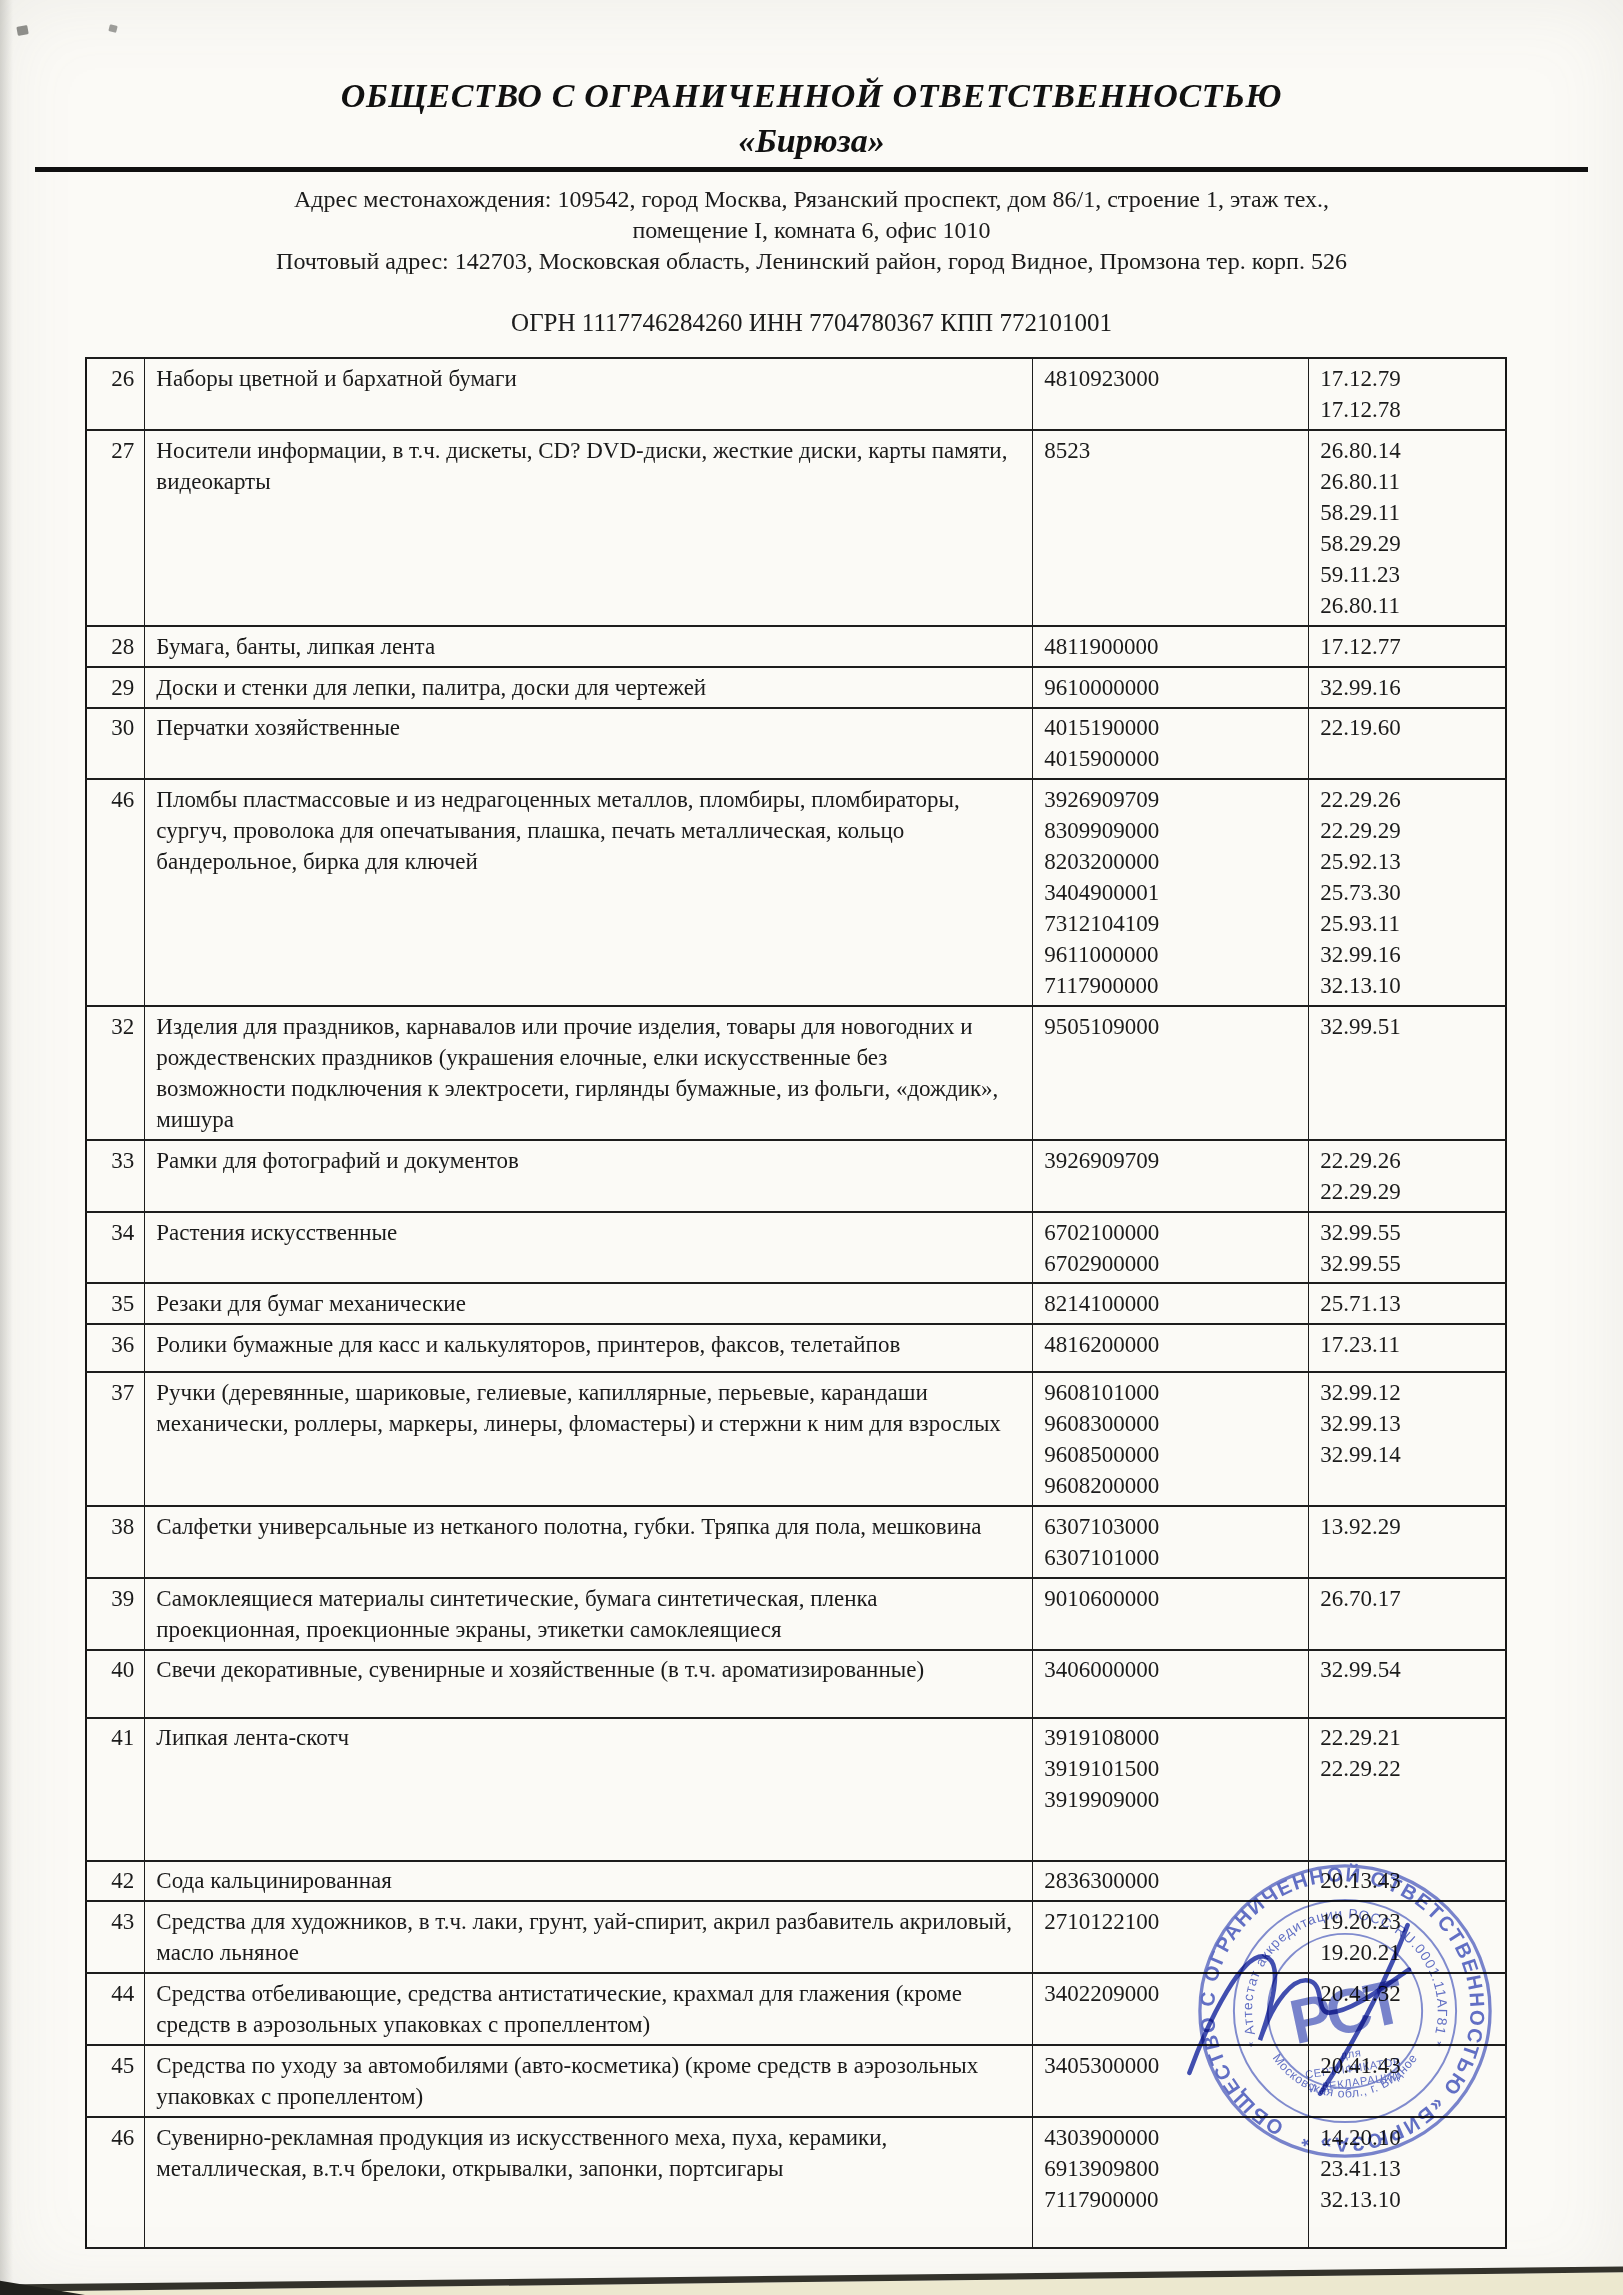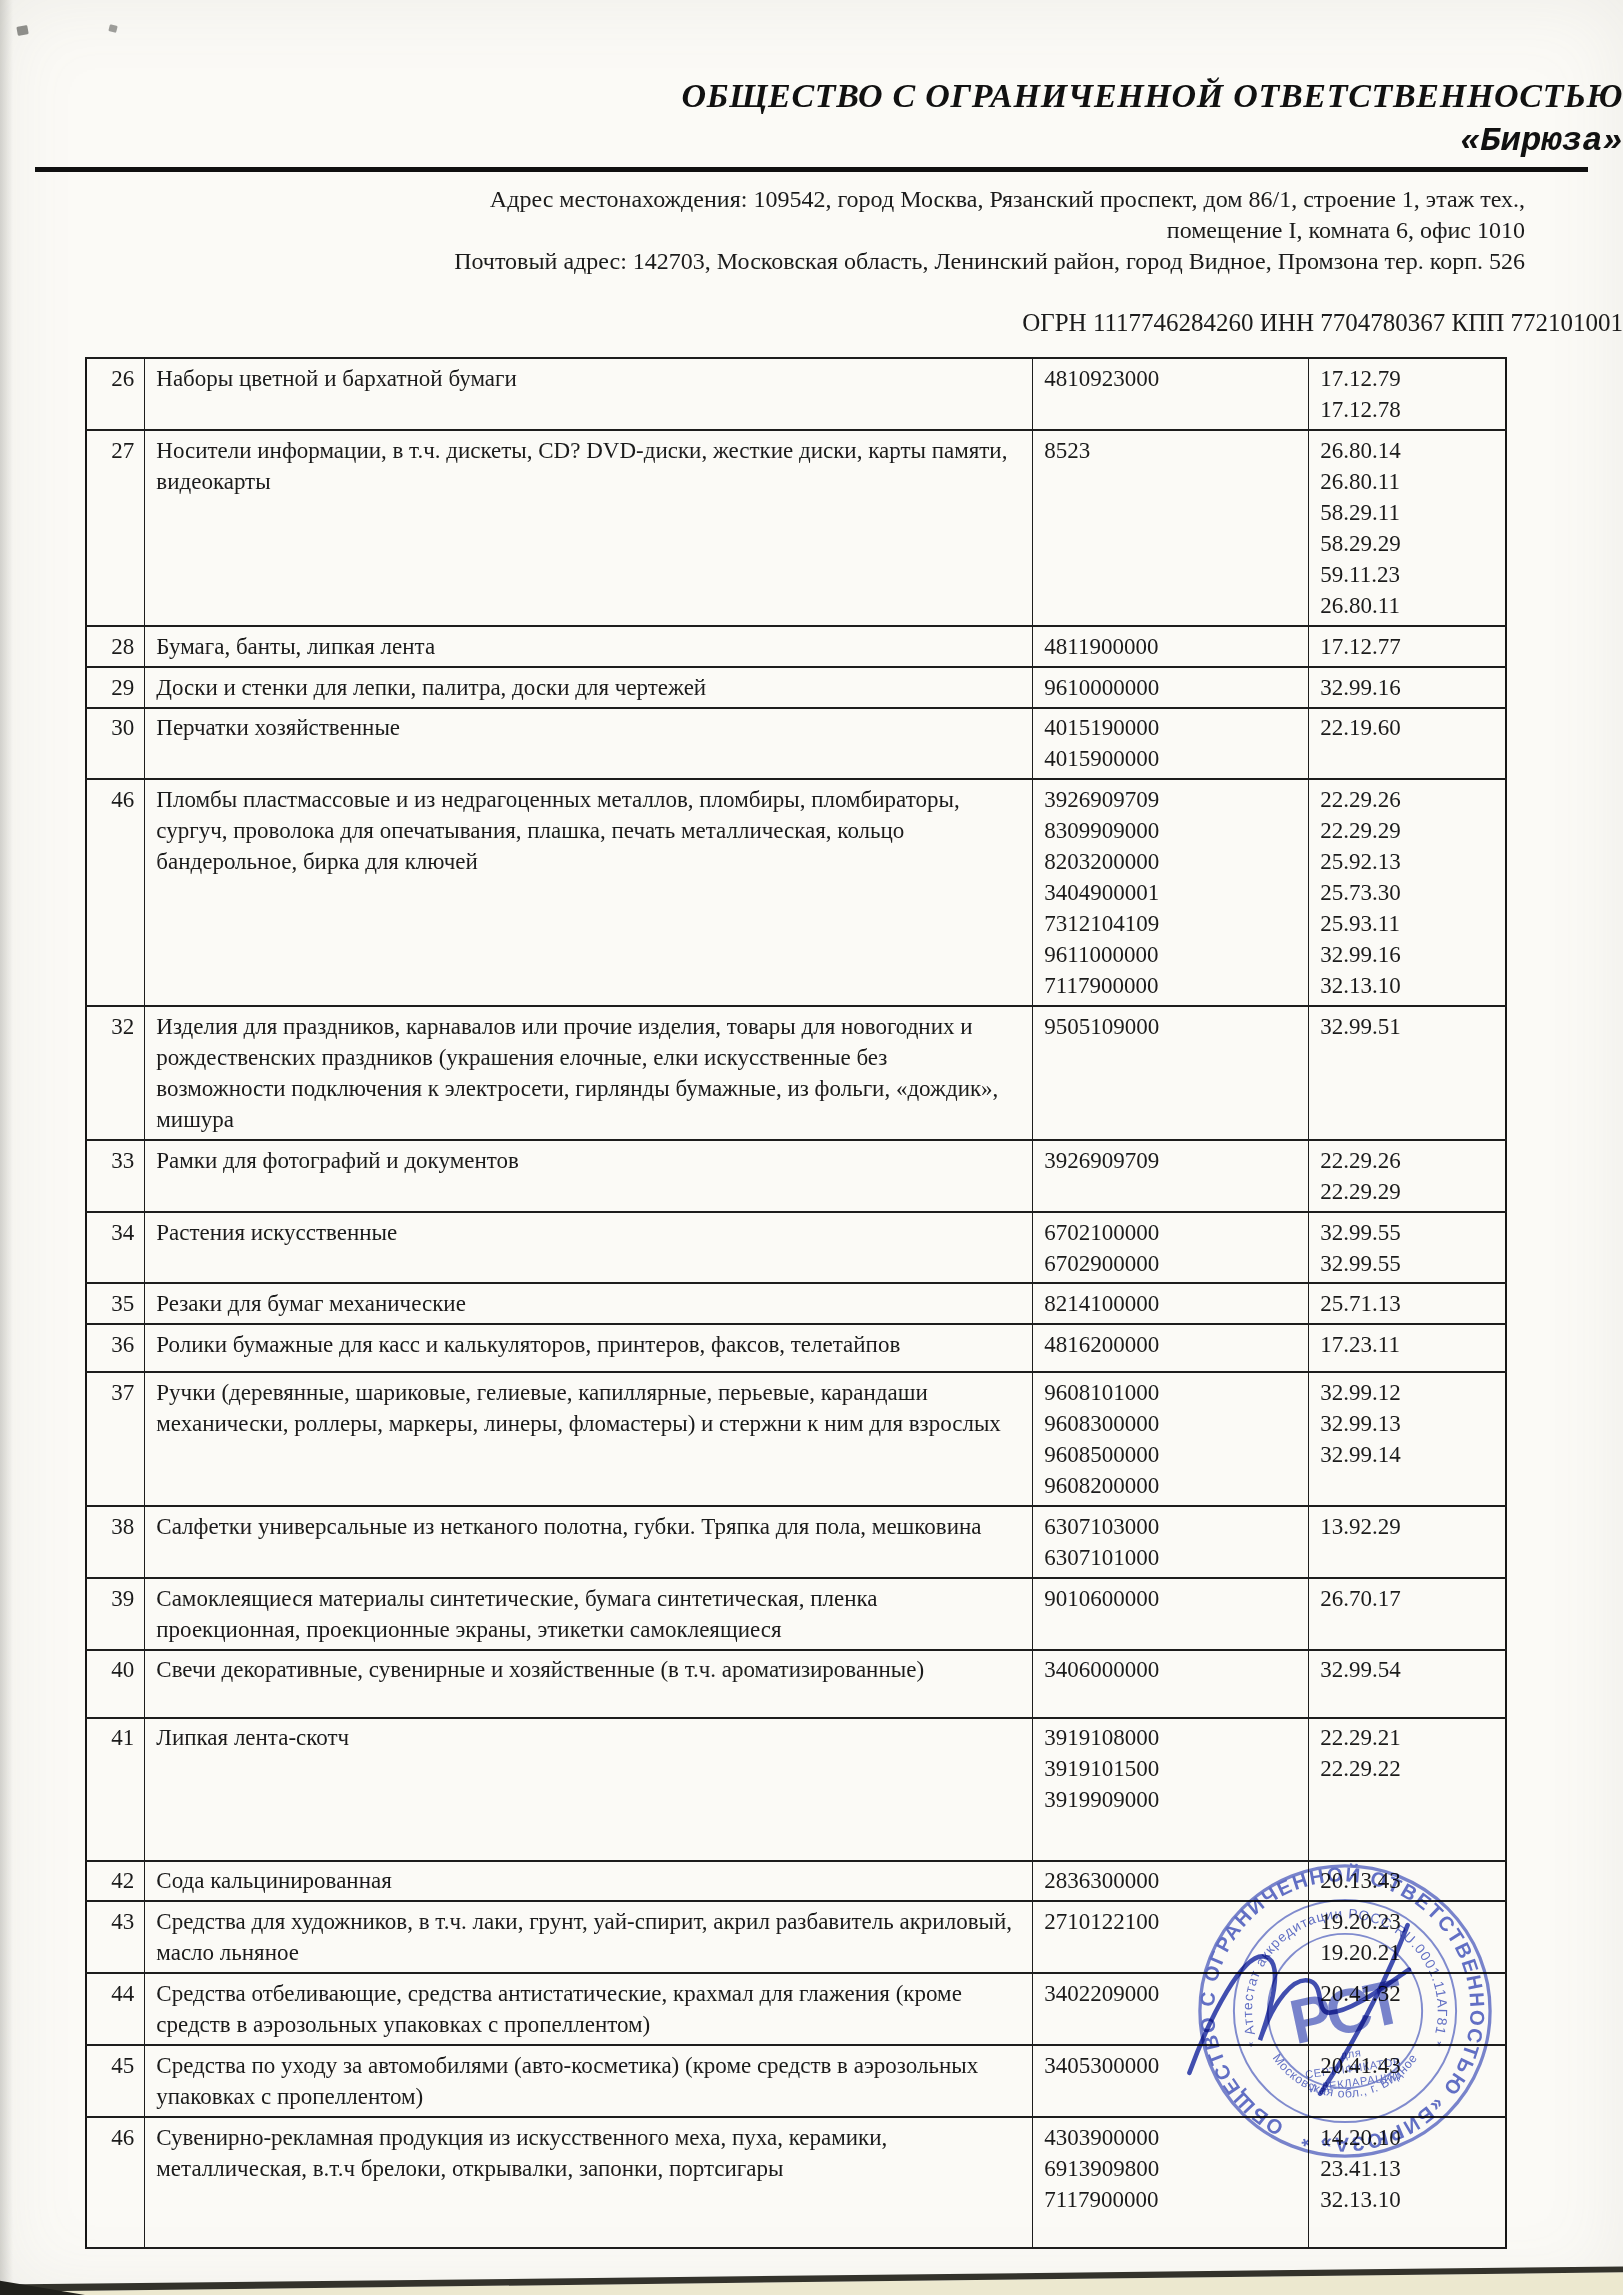--- a/index.html
+++ b/index.html
@@ -17,28 +17,28 @@
   .edge-shadow-left{
     position:absolute; left:0; top:0; width:13px; height:2295px;
     background:linear-gradient(to right, rgba(70,70,62,.20), rgba(70,70,62,0));
     pointer-events:none;
   }
   .speck{ position:absolute; background:#8e8e8a; border-radius:1.3px; }
   .speck.s1{ left:17px; top:26px; width:11px; height:8.5px; transform:rotate(-10deg); }
   .speck.s2{ left:109px; top:25px; width:7.9px; height:7.2px; transform:rotate(14deg); background:#9d9d99; }
 
   
-  .header { text-align:right; padding-top:77px; }
+  .header { text-align:center; padding-top:77px; }
   .company-name{
     font-size:34px; font-weight:bold; font-style:italic;
     letter-spacing:0.7px; margin:0; color:#111;
   }
   .company-short{
     font-size:34px; font-weight:bold; font-style:italic;
-    margin:6.5px 0 0 0; color:#111;font-family:Liberation Mono, monospace;
+    margin:6.5px 0 0 0; color:#111;
   }
   .rule{
     height:4.6px; background:#101010; border:none;
     margin:7.9px 35px 11.8px 35px;
   }
   .addr{ font-size:24px; line-height:31px; margin:0 98px; }
   .reg-line{ font-size:25px; line-height:31px; margin-top:30px; }
   .contact-line{ font-size:25px; line-height:31px; margin-top:2.6px; }
 
   

